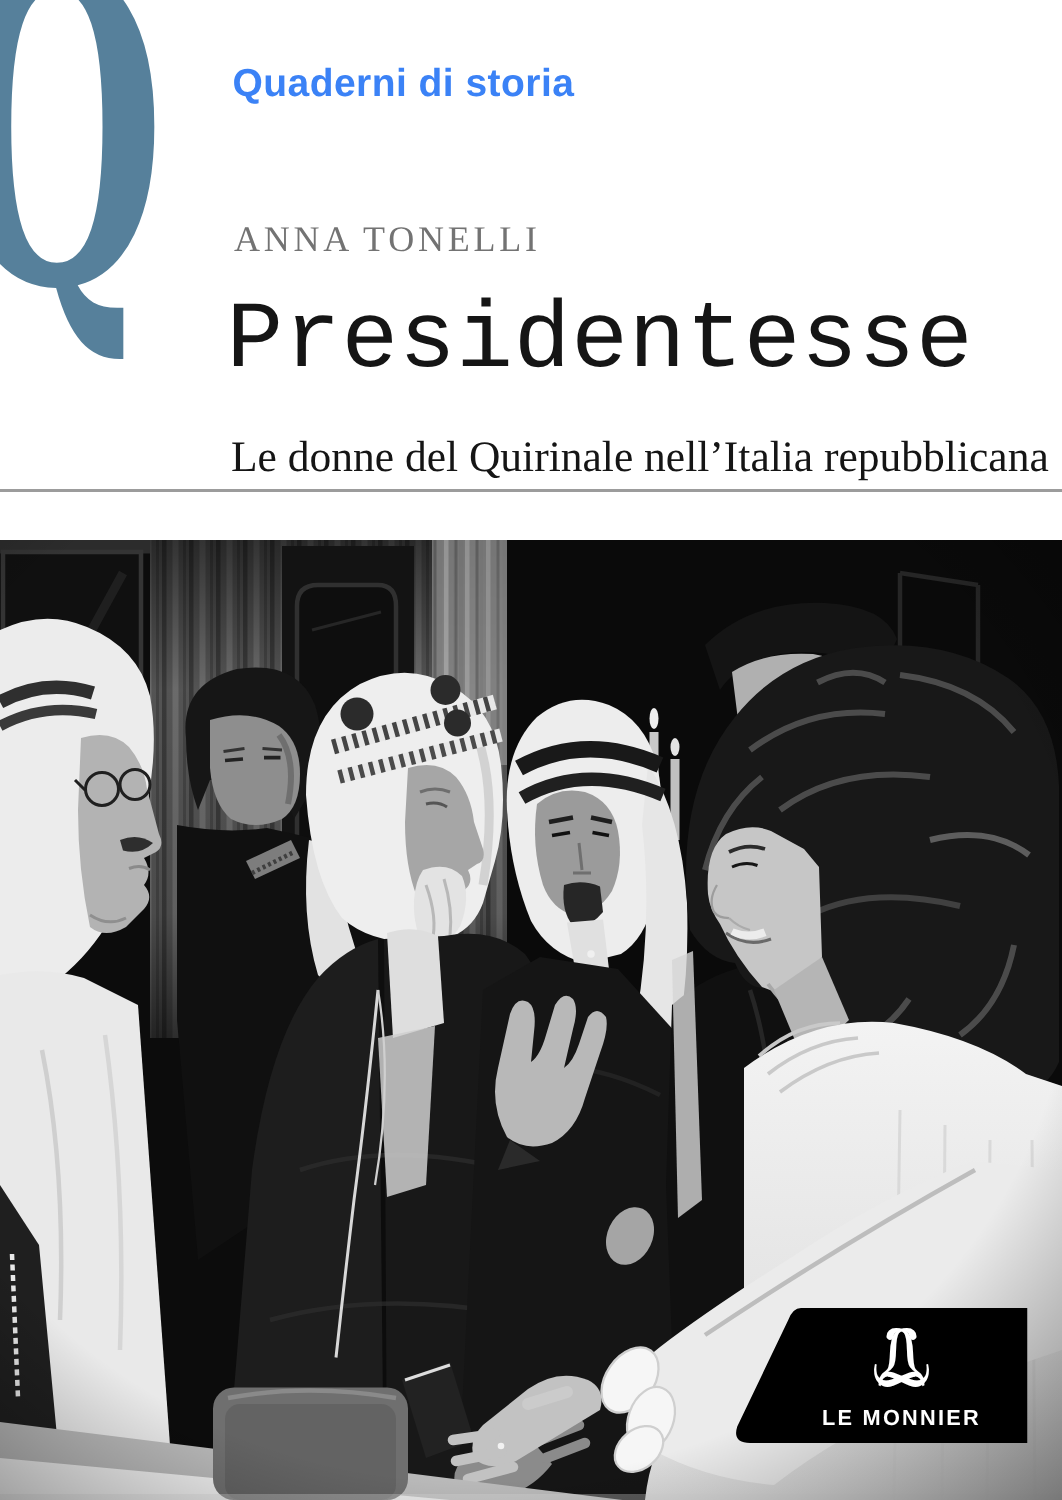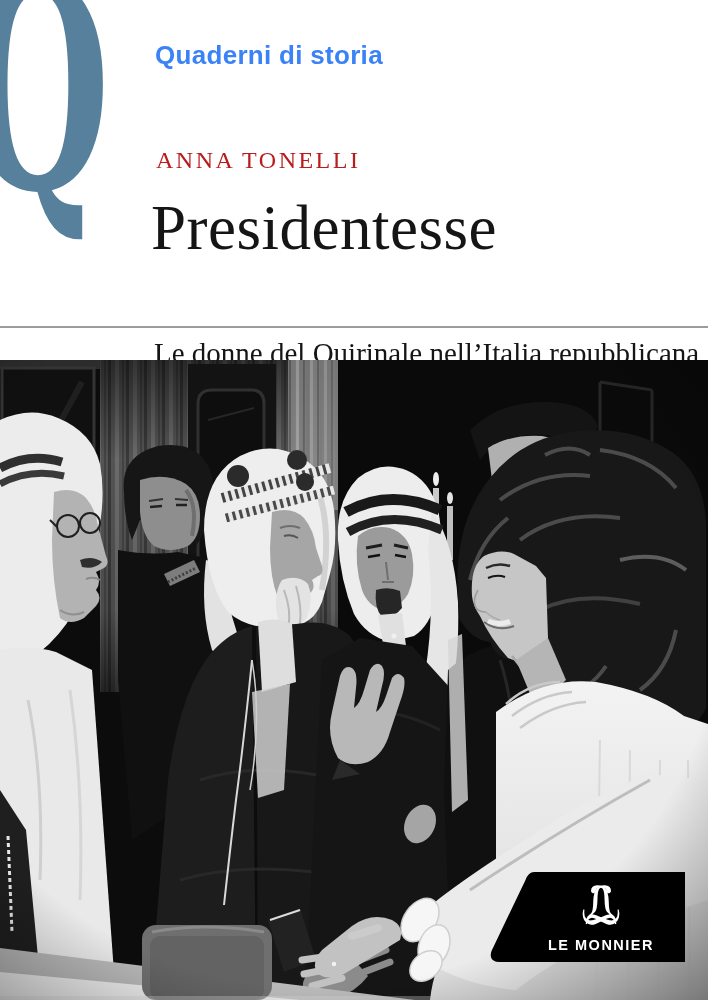--- a/index.html
+++ b/index.html
@@ -15,21 +15,21 @@
     position:absolute;left:155px;top:40px;
     font-family:"Liberation Sans", sans-serif;
     font-weight:700;font-size:26px;letter-spacing:0.3px;
   }
   .author{
     position:absolute;left:156px;top:147px;
     font-size:24px;letter-spacing:2.5px;color:#141414;
   }
   .title{
     position:absolute;left:151px;top:192px;
-    font-size:63px;color:#151515;letter-spacing:0.5px;
+    font-size:63px;color:#151515;letter-spacing:0.5px;font-family:Liberation Mono, monospace;
   }
   .subtitle{
     position:absolute;left:154px;top:289px;
     font-size:29px;color:#161616;
   }
   .rule{
     position:absolute;left:0;top:326px;width:708px;height:2px;
   }
   .photo-wrap{
     position:absolute;left:0;top:360px;width:708px;height:640px;
@@ -44,25 +44,25 @@
 <body>
 
 <div class="cover">
 
   <svg class="q-block" width="150" height="258" viewBox="0 0 150 258" aria-hidden="true">
     <text x="0" y="188" font-size="285" font-weight="bold" font-family="DejaVu Serif, Liberation Serif, serif" transform="translate(-34,0) scale(0.58,1)" fill="#56809b">Q</text>
   </svg>
 
   <div class="series-name" style="color: #3b82f6;">Quaderni di storia</div>
 
-  <div class="author" style="color: #b91c1c;">ANNA TONELLI</div>
+  <div class="author" style="color: #737373;">ANNA TONELLI</div>
 
   <div class="title" style="color: rgb(21, 21, 21);">Presidentesse</div>
 
-  <div class="subtitle" style="color: rgb(21, 21, 21); margin-top: 48px;">Le donne del Quirinale nell’Italia repubblicana</div>
+  <div class="subtitle" style="color: rgb(21, 21, 21);">Le donne del Quirinale nell’Italia repubblicana</div>
 
   <div class="rule" style="background: rgb(156, 156, 156);"></div>
 
   <div class="photo-wrap">
   <svg width="708" height="640" viewBox="0 0 708 640" preserveAspectRatio="none" role="img">
     <defs>
       <pattern id="curt" width="18" height="24" patternUnits="userSpaceOnUse">
         <rect width="18" height="24" fill="#585858"></rect>
         <rect x="0" width="3" height="24" fill="#3c3c3c"></rect>
         <rect x="7" width="4" height="24" fill="#707070"></rect>

